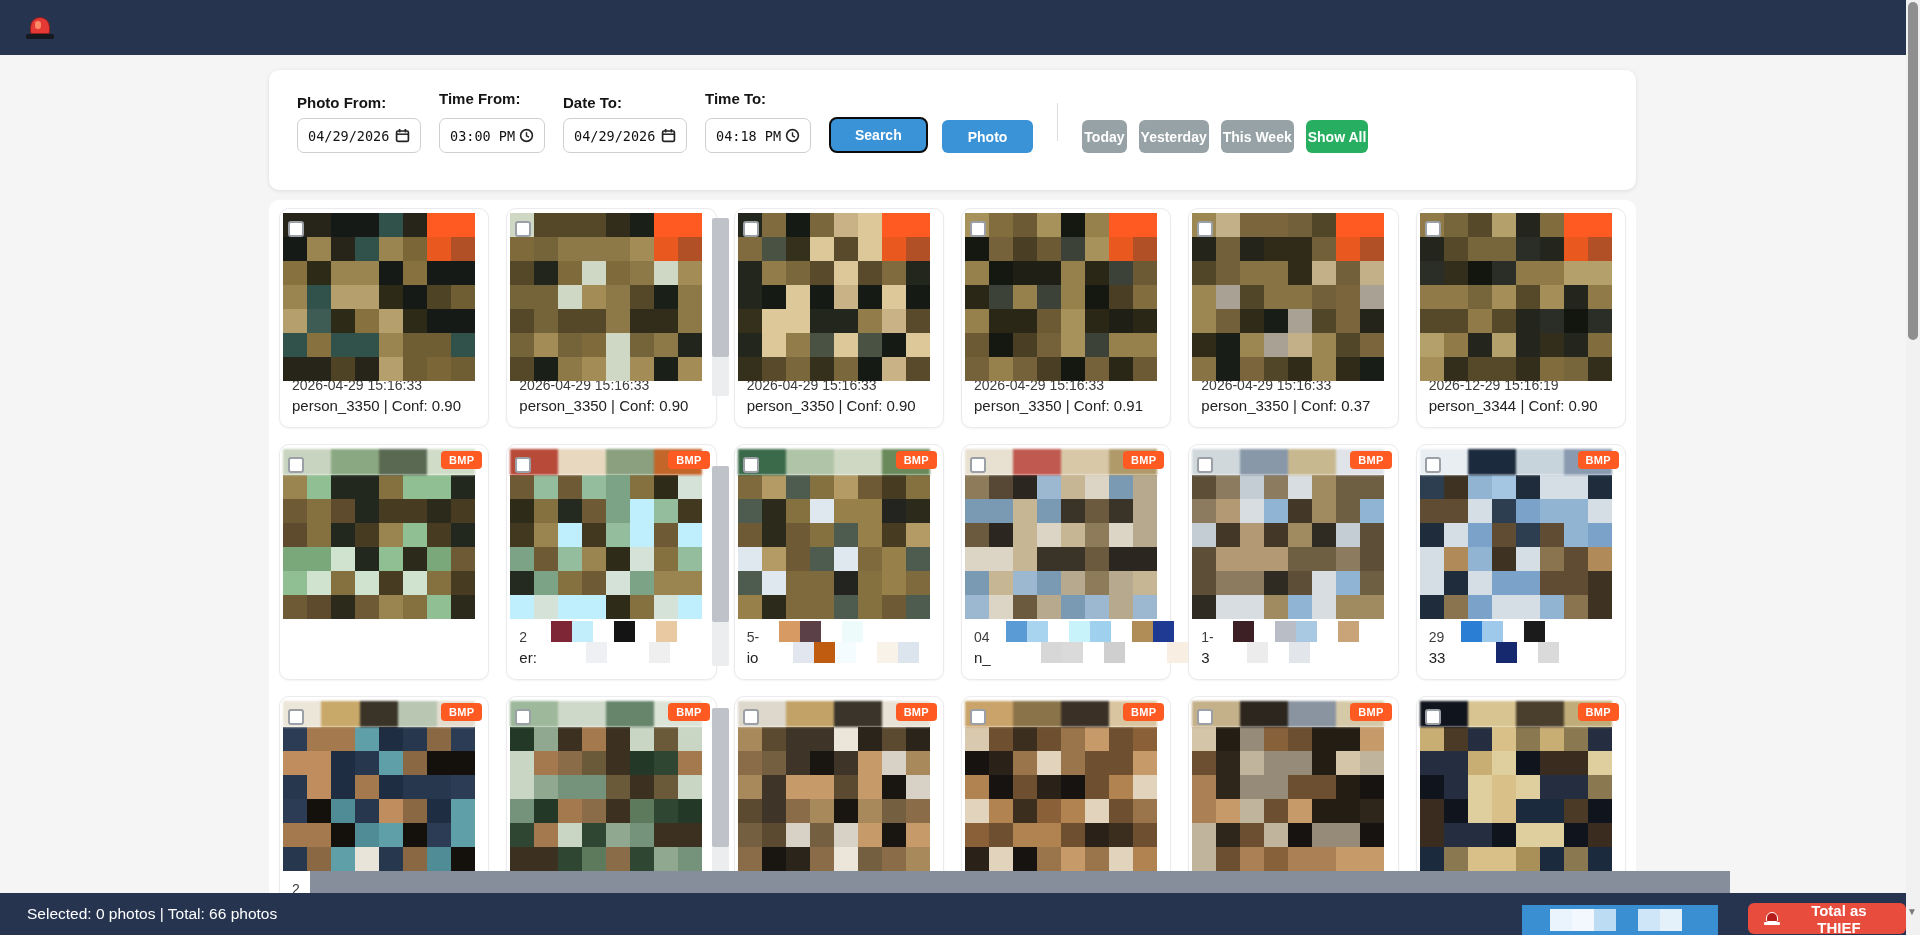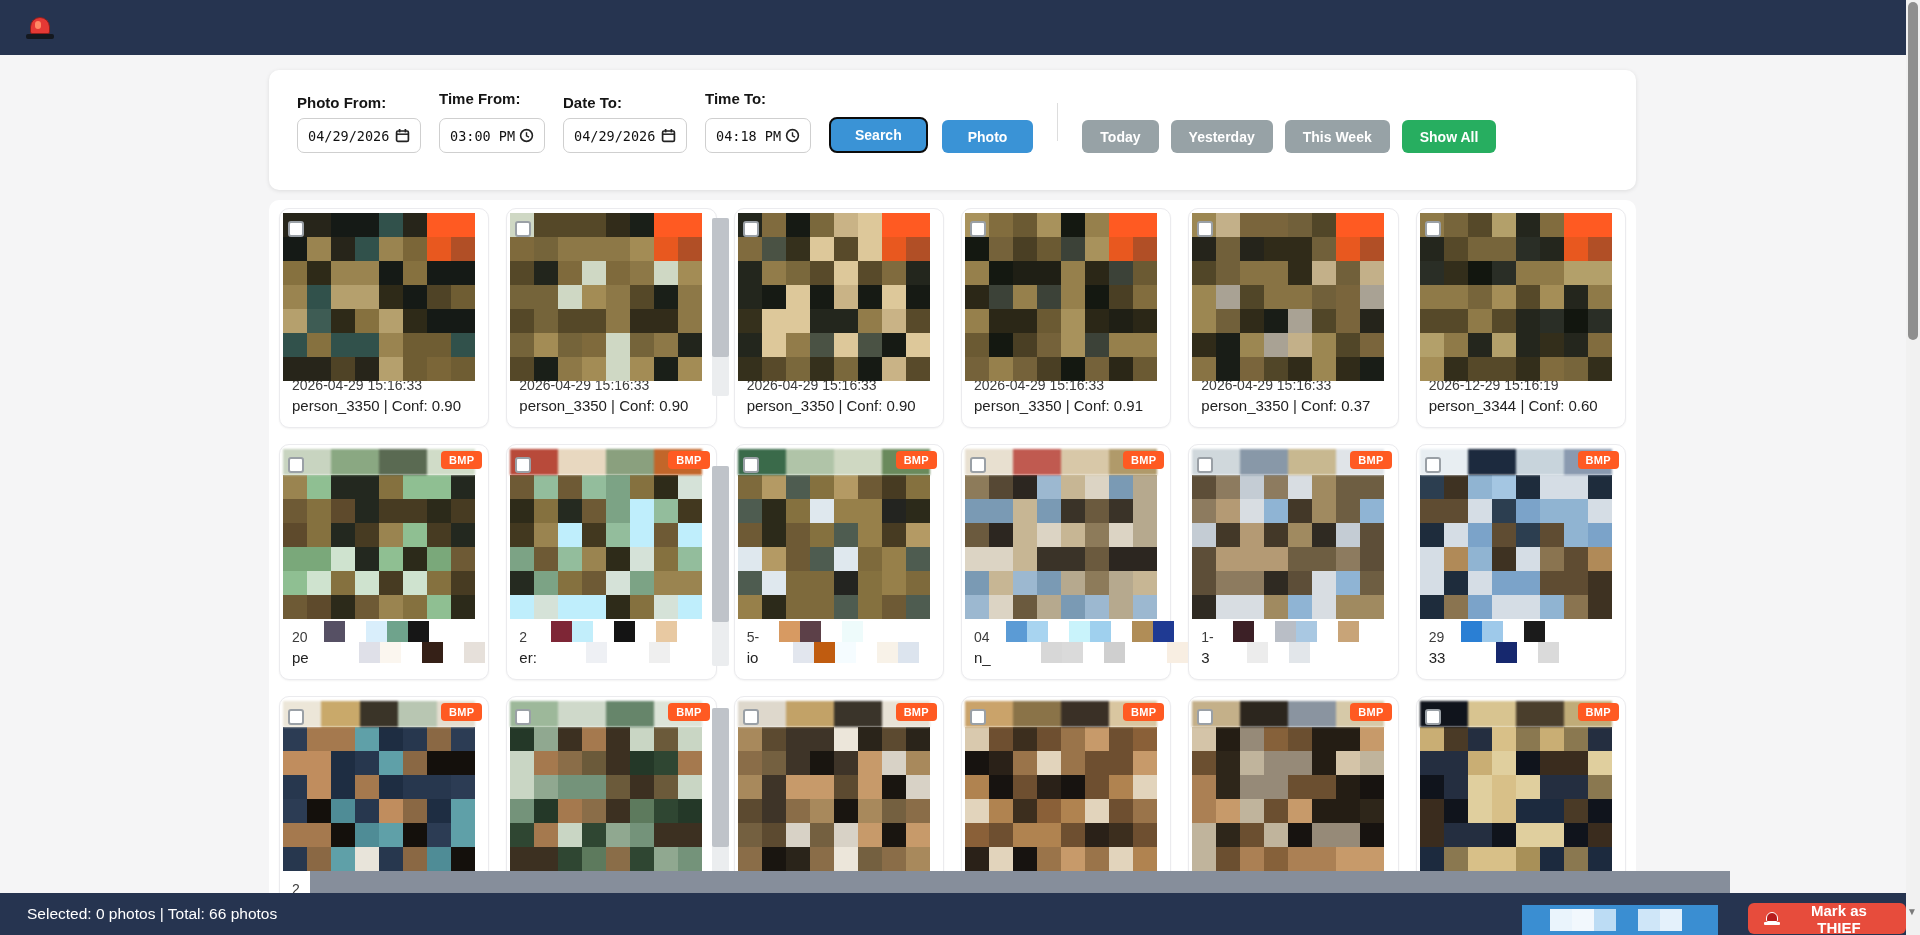--- a/index.html
+++ b/index.html
@@ -25,21 +25,21 @@
   .search-row{display:flex;align-items:flex-end;margin-top:8px}
   .fgroup{display:flex;flex-direction:column;margin-right:18px}
   .fgroup label{font-weight:700;font-size:15px;color:#151515;margin-bottom:7px}
   .fgroup.time label{margin-bottom:11px}
   .tinput{height:35px;border:1px solid #cfcfcf;border-radius:7px;display:flex;align-items:center;
     justify-content:space-between;padding:0 10px;font-family:"DejaVu Sans Mono",monospace;
     font-size:13.5px;color:#111;background:#fff;cursor:text}
   .tinput.date{width:124px}
   .tinput.time{width:106px}
   .btn{height:33px;border:none;border-radius:6px;color:#fff;font-weight:700;font-size:14px;
-    padding:0 18px;cursor:pointer;font-family:"Liberation Sans",sans-serif}
+    padding:0 2px;cursor:pointer;font-family:"Liberation Sans",sans-serif}
   .btn-search{background:#3a93d6;border:2px solid #0b0b0b;border-radius:8px;height:36px;padding:0 24px}
   .btn-clear{background:#3a93d6;margin-left:14px;padding:0 26px}
   .vdivider{width:1px;height:38px;background:#ddd;margin:0 24px;align-self:center}
   .btn-gray{background:#97a2a6;margin-right:12px;font-weight:600}
   .btn-green{background:#27ae60}
 
   
   .gallery{position:absolute;left:269px;top:200px;width:1367px;height:735px;background:#fff;
     border-radius:10px;padding:8px 10px;z-index:1}
   .grow{position:relative;display:flex;gap:17px;margin-bottom:16px}
@@ -549,21 +549,21 @@
               <div style="background: rgb(86, 73, 41);"></div>
               <div style="background: rgb(86, 73, 41);"></div>
               <div style="background: rgb(51, 46, 27);"></div>
               <div style="background: rgb(129, 108, 62);"></div>
               <div style="background: rgb(119, 101, 59);"></div>
               <div style="background: rgb(51, 46, 27);"></div>
             </div>
           </div>
           <div class="caption">
             <div class="cap1">2026-12-29 15:16:19</div>
-            <div class="cap2">person_3344 | Conf: 0.60</div>
+            <div class="cap2">person_3344 | Conf: 0.90</div>
           </div>
         </div>
         <div class="vbar">
           <div class="vthumb"></div>
         </div>
       </div>
       <div class="grow r2">
         <div class="pcard">
           <input type="checkbox" class="pcheck" style="">
           <div class="badge" style="background: rgb(255, 90, 34);">BMP</div>
@@ -611,42 +611,20 @@
               <div style="background: rgb(133, 113, 63);"></div>
               <div style="background: rgb(71, 59, 34);"></div>
               <div style="background: rgb(110, 90, 53);"></div>
               <div style="background: rgb(94, 74, 44);"></div>
               <div style="background: rgb(44, 42, 26);"></div>
               <div style="background: rgb(110, 90, 53);"></div>
               <div style="background: rgb(154, 132, 80);"></div>
               <div style="background: rgb(133, 113, 63);"></div>
               <div style="background: rgb(143, 191, 146);"></div>
               <div style="background: rgb(44, 42, 26);"></div>
-            </div>
-          </div>
-          <div class="caption">
-            <div class="cap1">20</div>
-            <div class="cap2">pe</div>
-            <div class="swatches">
-              <div class="swrow a">
-                <div style="background: rgb(86, 80, 100);"></div>
-                <div></div>
-                <div style="background: rgb(217, 238, 251);"></div>
-                <div style="background: rgb(111, 163, 140);"></div>
-                <div style="background: rgb(22, 22, 22);"></div>
-              </div>
-              <div class="swrow b">
-                <div></div>
-                <div style="background: rgb(223, 224, 232);"></div>
-                <div style="background: rgb(251, 246, 239);"></div>
-                <div></div>
-                <div style="background: rgb(53, 32, 23);"></div>
-                <div></div>
-                <div style="background: rgb(230, 224, 218);"></div>
-              </div>
             </div>
           </div>
         </div>
         <div class="pcard">
           <input type="checkbox" class="pcheck" style="">
           <div class="badge" style="background: rgb(255, 90, 34);">BMP</div>
           <div class="photo ps">
             <div class="pstrip" style="background: linear-gradient(90deg, rgb(184, 74, 58) 0%, rgb(184, 74, 58) 25%, rgb(232, 216, 192) 25%, rgb(232, 216, 192) 50%, rgb(138, 160, 126) 50%, rgb(138, 160, 126) 75%, rgb(194, 102, 42) 75%, rgb(194, 102, 42) 100%);"></div>
             <div class="pgrid">
               <div style="background: rgb(110, 90, 53);"></div>
@@ -1417,20 +1395,20 @@
       <div></div>
       <div style="background: rgb(207, 230, 248);"></div>
       <div style="background: rgb(228, 241, 251);"></div>
       <div></div>
     </div>
   <button class="mark-btn" style="background: rgb(231, 76, 60);">
     <span class="msiren">
       <span class="dome"></span>
         <span class="base"></span>
     </span>
-    <span>Mark as THIEF</span>
+    <span>Total as THIEF</span>
   </button>
 </div>
 
 <div class="vscroll">
   <div class="thumb"></div>
   <div class="arrow">▼</div>
 </div>
 
 </body></html>

